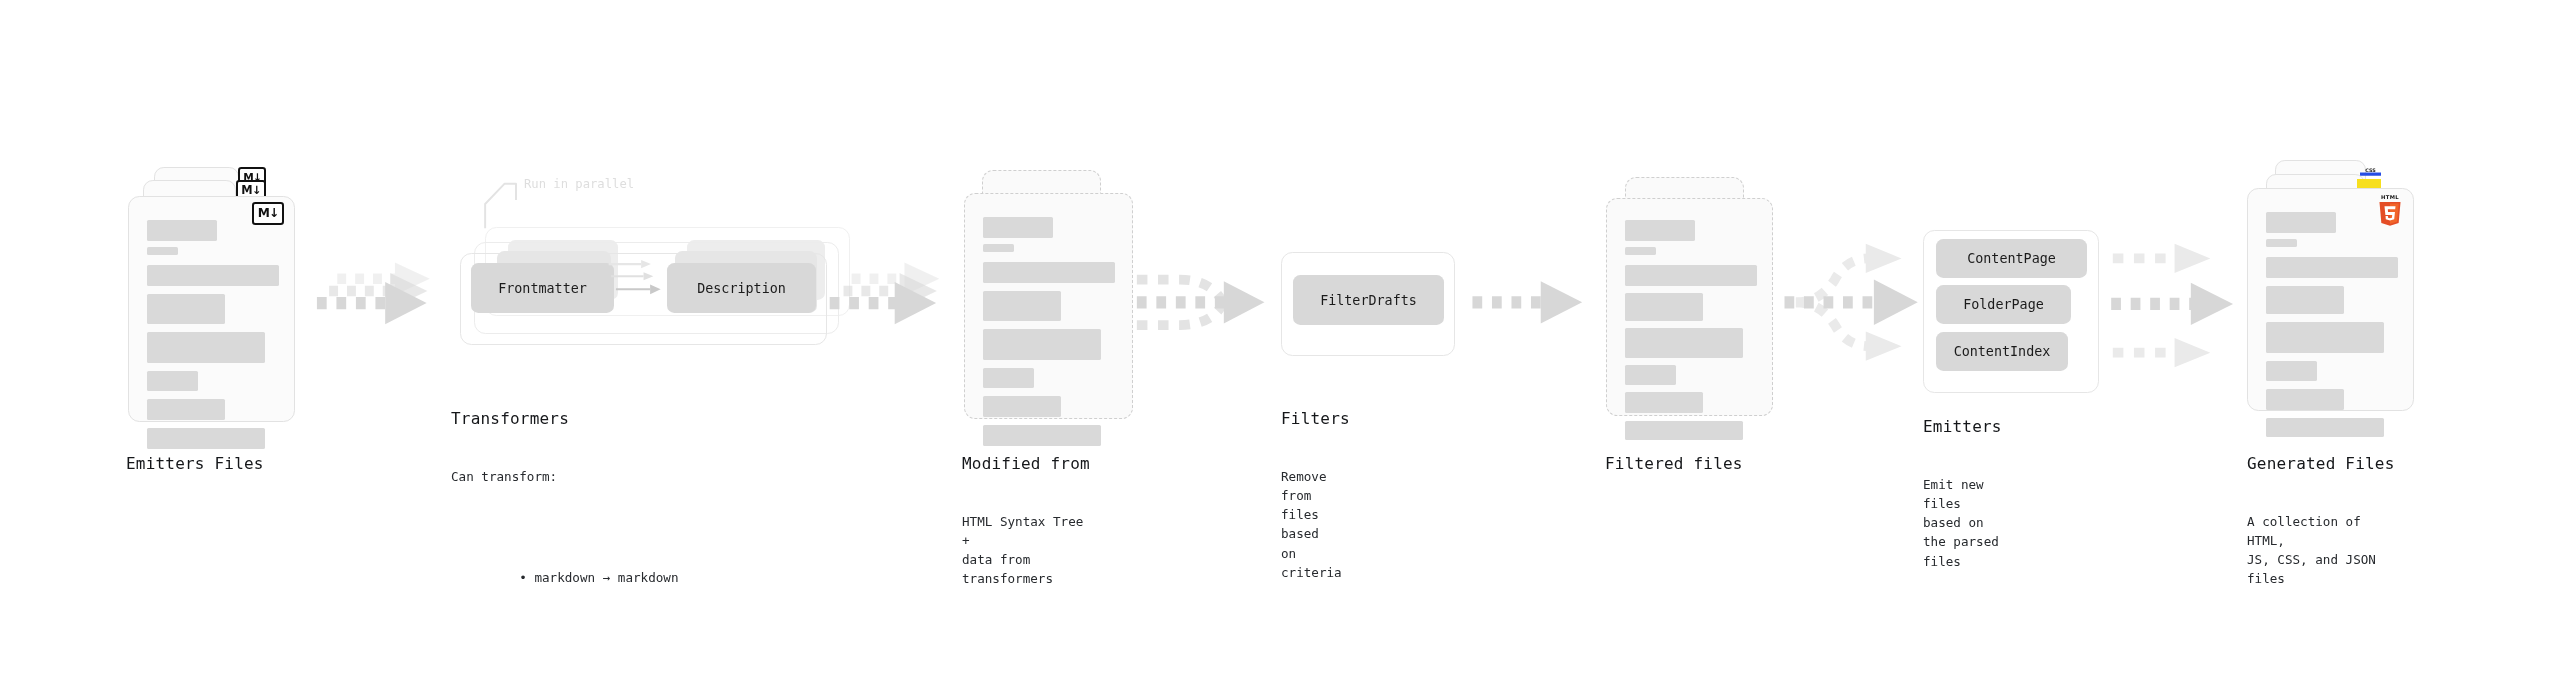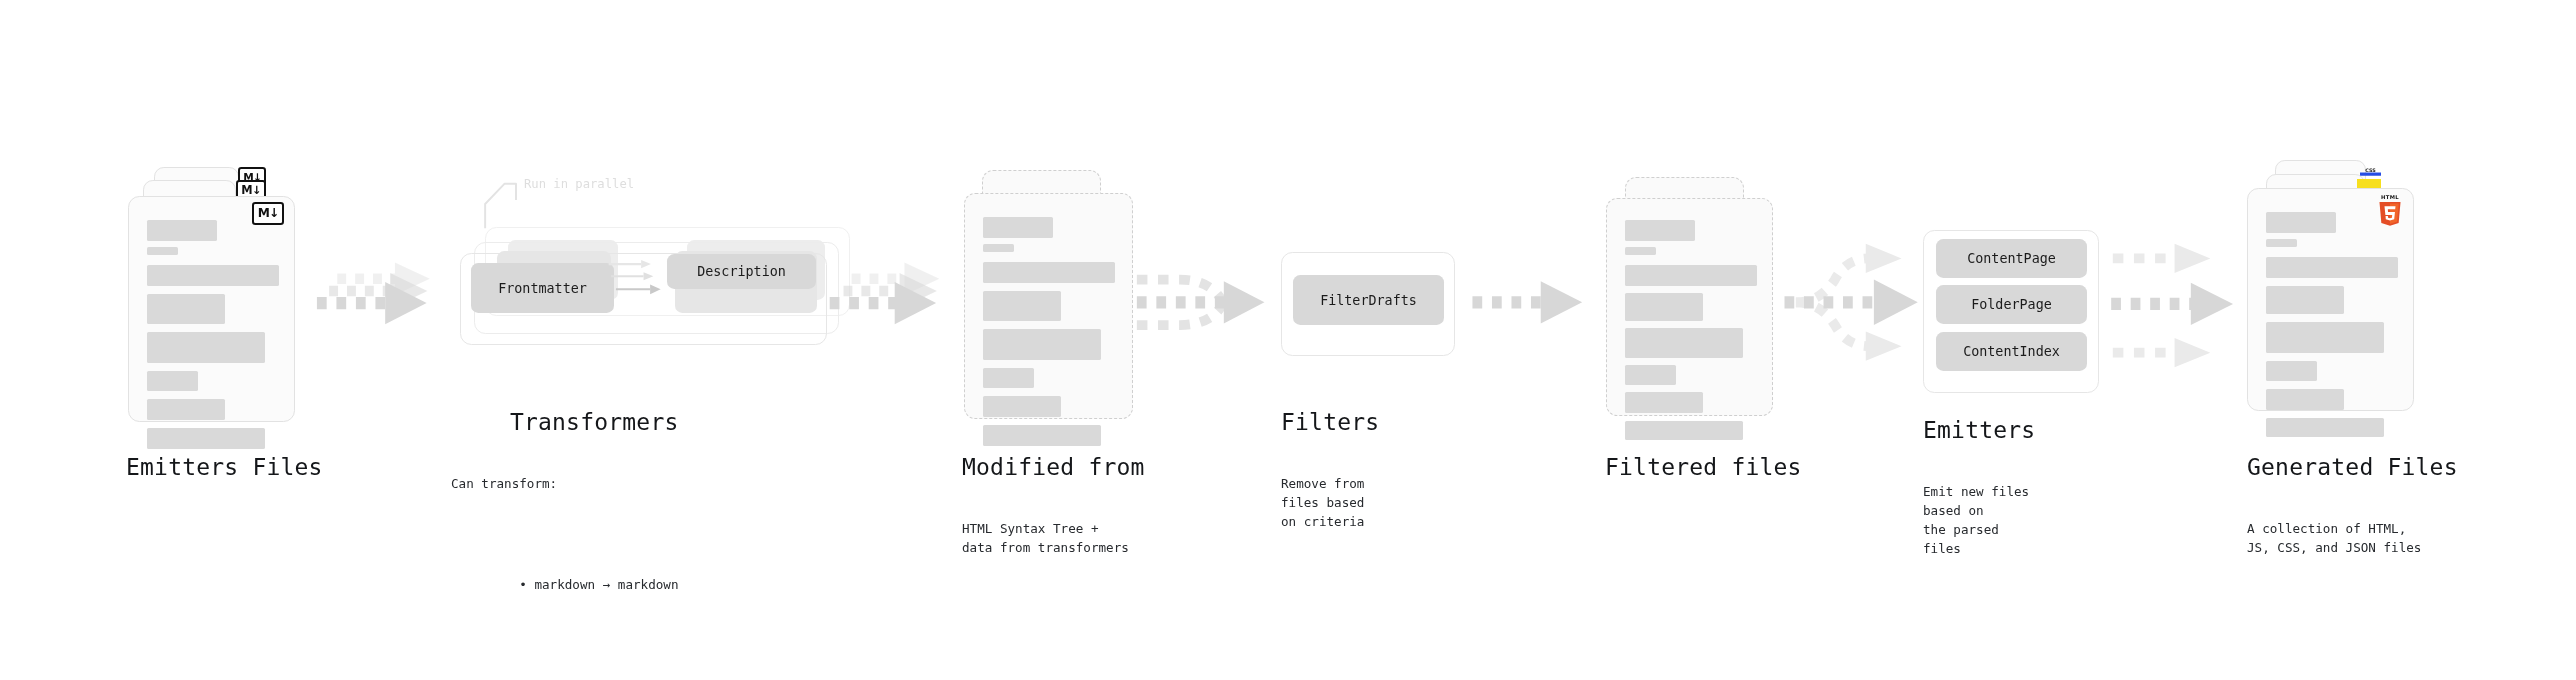--- a/index.html
+++ b/index.html
@@ -33,21 +33,21 @@
     font-family:"DejaVu Sans","Liberation Sans",sans-serif;
     font-weight:bold;font-size:12.2px;line-height:1;color:#111;
     letter-spacing:-0.8px;
   }
   .html5-badge{position:absolute;width:28px;height:32.5px;}
   .css-badge{position:absolute;width:21px;height:9.8px;}
   .js-badge{position:absolute;width:24.4px;height:13px;background:#f7df1e;}
 
   
   .caption{position:absolute;white-space:pre;}
-  .cap-title{font-size:23px;color:#15171a;letter-spacing:0.2px;text-align:right;}
+  .cap-title{font-size:16px;color:#15171a;letter-spacing:0.2px;}
   .cap-sub{font-size:12.6px;color:#272a2e;line-height:1.52;margin-top:9px;white-space:pre-line;}
 
   
   .groupbox{
     position:absolute;
     border:1.6px solid #e6e6e6;
     border-radius:11.4px;
     background:#ffffff;
     box-sizing:border-box;
   }
@@ -115,21 +115,21 @@
   <div class="groupbox tlayer" style="left:485px;top:227px;width:365px;height:89px;border-color:#f0f0f0;background:transparent;"></div>
   <div class="chip" style="left:508px;top:240px;width:110px;height:60px;background:#ededed;color:transparent;"></div>
   <div class="chip" style="left:687px;top:240px;width:138px;height:60px;background:#ededed;color:transparent;"></div>
 
   <div class="groupbox tlayer" style="left:474px;top:242px;width:365px;height:92px;border-color:#ececec;background:transparent;"></div>
   <div class="chip" style="left:497px;top:251px;width:114px;height:62px;background:#e6e6e6;color:transparent;"></div>
   <div class="chip" style="left:675px;top:251px;width:142px;height:62px;background:#e6e6e6;color:transparent;"></div>
 
   <div class="groupbox tlayer" style="left:460px;top:253px;width:367px;height:92px;border-color:#e6e6e6;background:transparent;"></div>
   <div class="chip" style="left:471px;top:263px;width:143px;height:50px;">Frontmatter</div>
-  <div class="chip" style="left:667px;top:254px;width:149px;height:35px;">Description</div>
+  <div class="chip" style="left:667px;top:263px;width:149px;height:50px;">Description</div>
 
   <svg class="ovl" width="2576" height="681" viewBox="0 0 3170 838">
     <g stroke="#e6e6e6" stroke-width="2.6" fill="none">
       <line x1="749" y1="325" x2="789" y2="325"></line>
       <polygon points="789,320 801,325 789,330" fill="#e6e6e6" stroke="none"></polygon>
     </g>
     <g stroke="#e0e0e0" stroke-width="2.6" fill="none">
       <line x1="752" y1="340" x2="792" y2="340"></line>
       <polygon points="792,335 804,340 792,345" fill="#e0e0e0" stroke="none"></polygon>
     </g>
@@ -201,22 +201,22 @@
     </div>
   </div>
   <div class="caption" style="left:1605px;top:424px;">
     <div class="cap-title">Filtered files</div>
   </div>
 </div>
 
 <div class="stage">
   <div class="groupbox" style="left:1923px;top:230px;width:176px;height:163px;"></div>
   <div class="chip" style="left:1936px;top:239px;width:151px;height:39px;">ContentPage</div>
-  <div class="chip" style="left:1936px;top:285px;width:151px;height:39px;">FolderPage</div>
-  <div class="chip" style="left:1936px;top:332px;width:151px;height:39px;">ContentIndex</div>
+  <div class="chip" style="left:1936px;top:285px;width:135px;height:39px;">FolderPage</div>
+  <div class="chip" style="left:1936px;top:332px;width:132px;height:39px;">ContentIndex</div>
   <div class="caption" style="left:1923px;top:387px;">
     <div class="cap-title">Emitters</div>
     <div class="cap-sub">Emit new files based on
 the parsed files</div>
   </div>
 </div>
 
 <div class="stage">
 
   <div class="doccard" style="left:2275px;top:160px;width:91px;height:49px;border-radius:9.8px;"></div>

